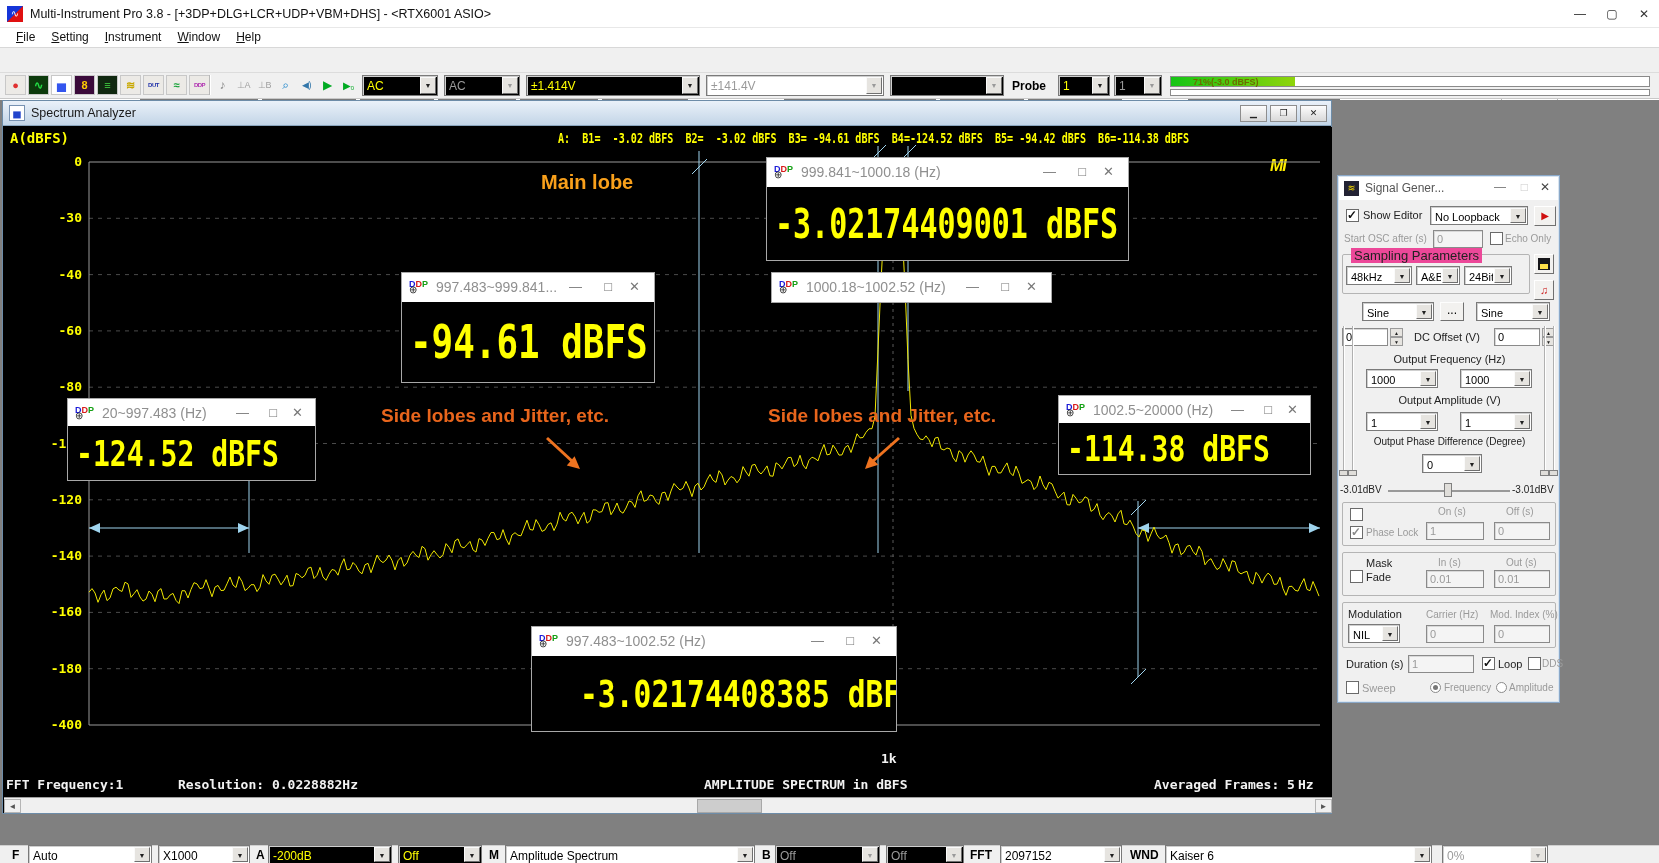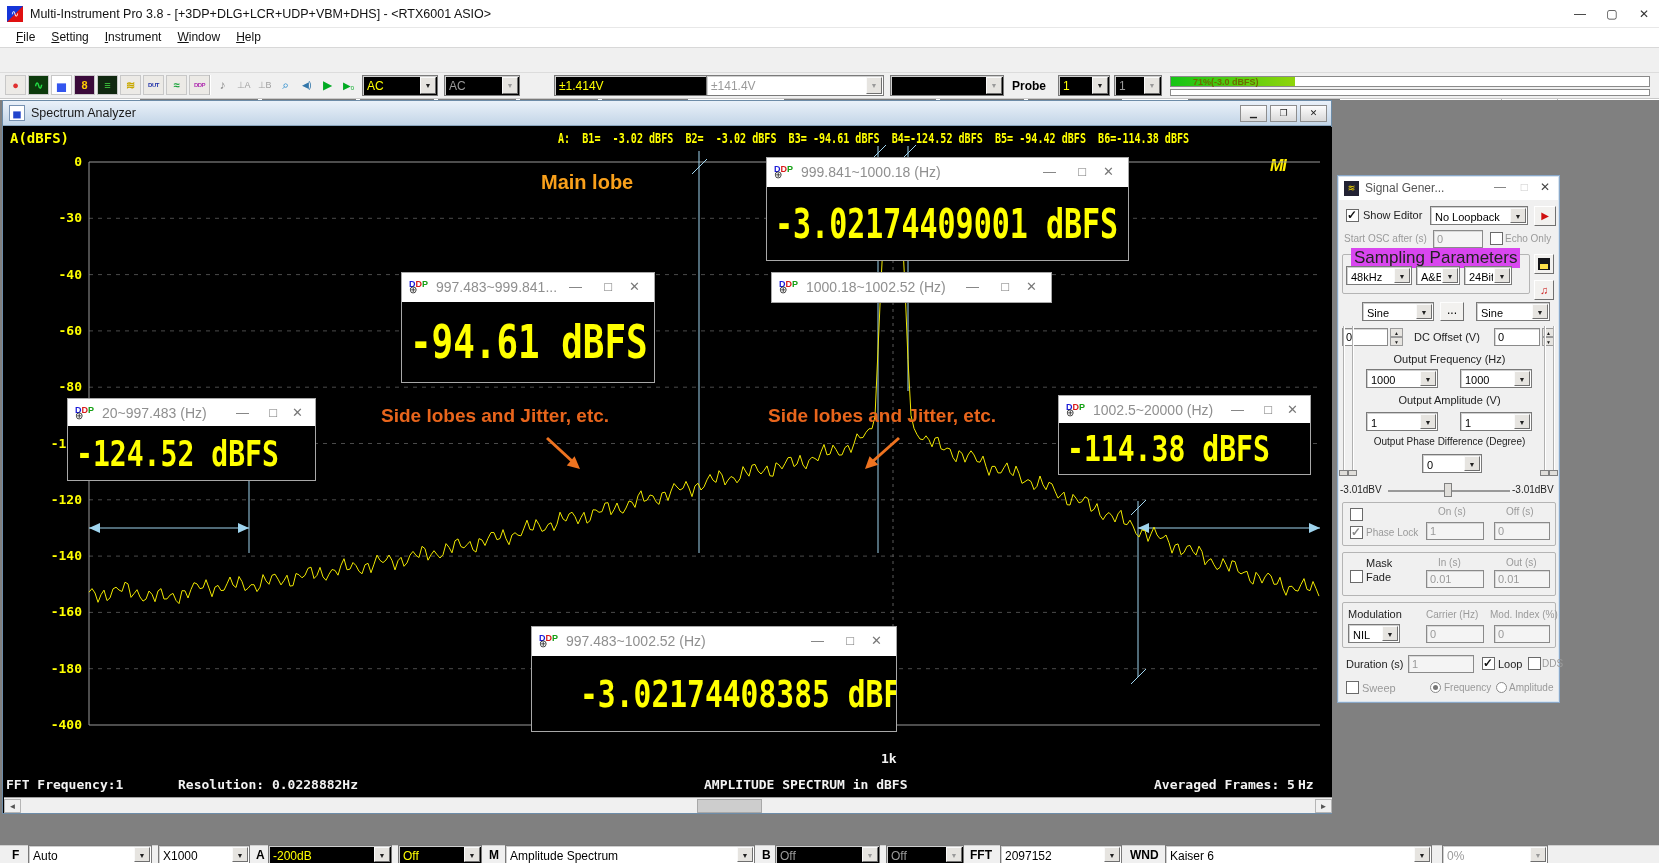--- a/index.html
+++ b/index.html
@@ -84,21 +84,21 @@
   .sg-icon { position:absolute; left:5px; top:4px; width:15px; height:15px; background:#223; color:#ffe000; font-size:9px; line-height:14px; text-align:center; }
   .sg-ttext { position:absolute; left:26px; top:4px; font-size:12px; color:#555; }
   .sg-c { position:absolute; top:3px; font-size:12px; color:#777; }
   .sg .lab { position:absolute; font-size:11px; color:#222; white-space:nowrap; }
   .sg .lab.g { color:#9a9a9a; }
   .sg .lab.s { font-size:10px; }
   .sg .combo { height:19px; } .sg .combo .cv { font-size:11px; top:2px; }
   .sg .inp { position:absolute; height:18px; background:#fff; border:1px solid #8a8a8a; box-shadow:inset 1px 1px 0 #d8d8d8; font-size:11px; padding:2px 3px; }
   .sg .inp.dis { background:#f4f4f4; color:#9a9a9a; }
   .grp { position:absolute; border:1px solid #b4b4b4; border-radius:2px; }
-  .grp .leg { position:absolute; left:8px; top:-7px; background:#d946ef; padding:0 3px; font-size:17px; color:#222; }
+  .grp .leg { position:absolute; left:8px; top:-7px; background:#ec4899; padding:0 3px; font-size:13px; color:#222; }
   .rad { position:absolute; width:11px; height:11px; border:1px solid #8a8a8a; border-radius:50%; background:#fff; }
   .rad.sel::before { content:""; position:absolute; left:2px; top:2px; width:5px; height:5px; border-radius:50%; background:#777; }
   .vtrack { position:absolute; width:2px; background:#b0b0b0; border-right:1px solid #fff; }
   .vthumb { position:absolute; width:9px; height:6px; background:#e0deda; border:1px solid #808080; }
   .sg-play { position:absolute; width:22px; height:20px; background:#f2f1ef; border:1px solid; border-color:#fff #707070 #707070 #fff; color:#d01010; font-size:10px; text-align:center; line-height:18px; }
   .sg-sq { position:absolute; width:20px; height:20px; background:#f2f1ef; border:1px solid; border-color:#fff #707070 #707070 #fff; text-align:center; font-size:11px; line-height:18px; }
 
   
   .brow { left:0; top:845px; width:1659px; height:18px; background:#f0f0f0; border-top:1px solid #d0d0d0; }
   .brow .combo { height:19px; top:-1px; }
@@ -179,21 +179,21 @@
   <span class="abs sep" style="left:206px;top:2px;"></span>
   <div class="abs" style="left:212px;top:2px;"><div class="u-icon" style="color: rgb(138, 138, 138);">♪</div><div class="u-icon" style="color: rgb(160, 160, 160); font-size: 9px; letter-spacing: -0.5px;">⊥A</div><div class="u-icon" style="color: rgb(160, 160, 160); font-size: 9px; letter-spacing: -0.5px;">⊥B</div><div class="u-icon" style="color: rgb(34, 136, 204);">⌕</div><div class="u-icon" style="color: rgb(51, 119, 170); font-size: 9px; letter-spacing: -0.5px;">◀)</div><div class="u-icon" style="color: rgb(0, 170, 34);">▶</div><div class="u-icon" style="color: rgb(0, 170, 34); font-size: 10px; letter-spacing: -0.5px;">▶₀</div></div>
   <div class="combo blk" style="left:362px;top:2px;width:76px;">
       <span class="cv">AC</span>
       <i class="arw">▼</i>
     </div>
   <div class="combo blk dis" style="left:444px;top:2px;width:76px;">
       <span class="cv">AC</span>
       <i class="arw">▼</i>
     </div>
-  <div class="combo blk" style="left:526px;top:2px;width:174px;margin-left:28px;">
+  <div class="combo blk" style="left:526px;top:2px;width:174px;">
       <span class="cv">±1.414V</span>
       <i class="arw">▼</i>
     </div>
   <div class="combo dis" style="left:706px;top:2px;width:178px;">
       <span class="cv">±141.4V</span>
       <i class="arw">▼</i>
     </div>
   <div class="combo blk dis" style="left:890px;top:2px;width:114px;">
       <span class="cv"></span>
       <i class="arw">▼</i>

